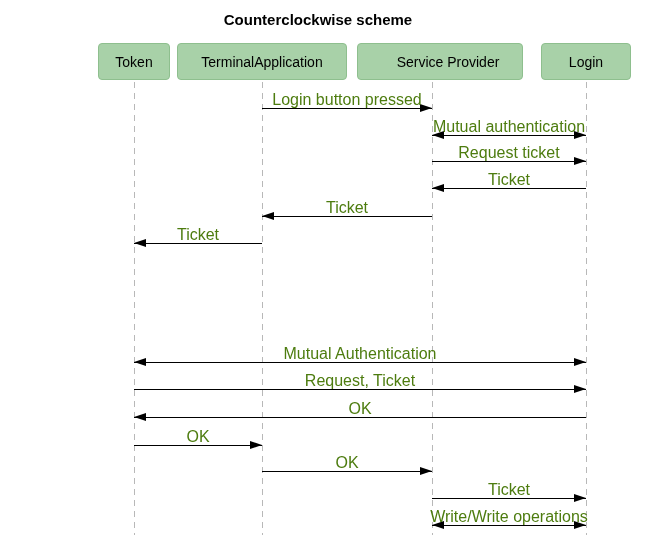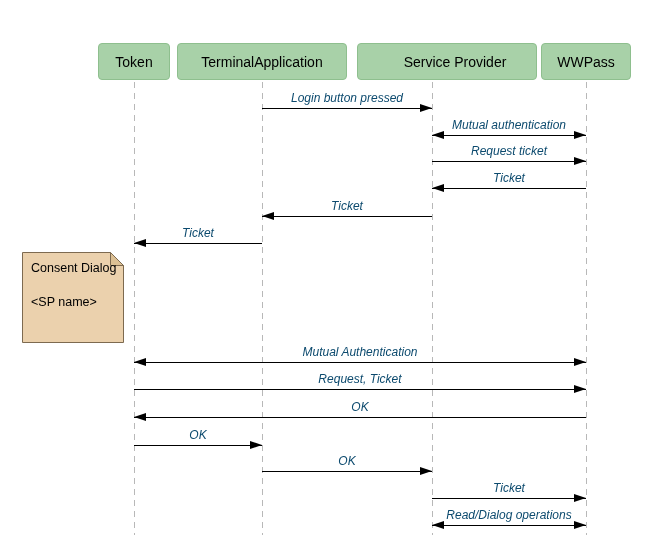--- a/index.html
+++ b/index.html
@@ -64,24 +64,23 @@
   .arrow-left {
     position: absolute;
     width: 0; height: 0;
     border-top: 4.5px solid transparent;
     border-bottom: 4.5px solid transparent;
     border-right: 12px solid var(--message, #000000);
   }
   .msg-label {
     position: absolute;
     transform: translateX(-50%);
-    font-size: 12px;
-    color: #0c4a6e;
+    font-size: 16px;
+    color: #4d7c0f;
     white-space: nowrap;
-    font-style: italic;
   }
   .note {
     position: absolute;
     left: 22px;
     top: 252px;
     width: 102px;
     height: 91px;
   }
   .note svg { position: absolute; left: 0; top: 0; }
   .note-line1 {
@@ -99,20 +98,21 @@
     font-size: 12.5px;
     color: #000000;
     white-space: nowrap;
   }
 </style>
 </head>
 <body>
 
 <div id="diagram">
 
+  <div class="title">Counterclockwise scheme</div>
 
   <div id="lifelines-layer">
       <div class="lifeline" style="left: 134px; top: 82px; height: 453px;"></div>
       <div class="lifeline" style="left: 262px; top: 82px; height: 453px;"></div>
       <div class="lifeline" style="left: 432px; top: 82px; height: 453px;"></div>
       <div class="lifeline" style="left: 586px; top: 82px; height: 453px;"></div>
     </div>
   <div id="messages-layer">
       <div class="msg-line" style="left: 262px; top: 108px; width: 170px;"></div>
       <div class="arrow-right" style="left: 420px; top: 104px;"></div>
@@ -148,31 +148,23 @@
       <div class="msg-label" style="left: 198px; top: 428px;">OK</div>
       <div class="msg-line" style="left: 262px; top: 471px; width: 170px;"></div>
       <div class="arrow-right" style="left: 420px; top: 467px;"></div>
       <div class="msg-label" style="left: 347px; top: 454px;">OK</div>
       <div class="msg-line" style="left: 432px; top: 498px; width: 154px;"></div>
       <div class="arrow-right" style="left: 574px; top: 494px;"></div>
       <div class="msg-label" style="left: 509px; top: 481px;">Ticket</div>
       <div class="msg-line" style="left: 432px; top: 525px; width: 154px;"></div>
       <div class="arrow-right" style="left: 574px; top: 521px;"></div>
       <div class="arrow-left" style="left: 432px; top: 521px;"></div>
-      <div class="msg-label" style="left: 509px; top: 508px;">Read/Dialog operations</div>
+      <div class="msg-label" style="left: 509px; top: 508px;">Write/Write operations</div>
     </div>
   <div id="actors-layer">
       <div class="actor-box" style="left: 98px; width: 72px;">Token</div>
       <div class="actor-box" style="left: 177px; width: 170px;">TerminalApplication</div>
-      <div class="actor-box" style="left: 357px; width: 180px; padding-left: 16px;">Service Provider</div>
-      <div class="actor-box" style="left: 541px; width: 90px;">WWPass</div>
+      <div class="actor-box" style="left: 357px; width: 166px; padding-left: 16px;">Service Provider</div>
+      <div class="actor-box" style="left: 541px; width: 90px;">Login</div>
     </div>
 
-  <div class="note">
-    <svg width="102" height="91" viewBox="0 0 102 91">
-      <path d="M0.5,0.5 L88.5,0.5 L101.5,13.5 L101.5,90.5 L0.5,90.5 Z" fill="var(--note-fill)" stroke="var(--note-border)" stroke-width="1"></path>
-      <path d="M88.5,0.5 L88.5,13.5 L101.5,13.5 Z" fill="var(--note-fold)" stroke="var(--note-border)" stroke-width="1"></path>
-    </svg>
-    <div class="note-line1">Consent Dialog</div>
-    <div class="note-line2">&lt;SP name&gt;</div>
-  </div>
 
 </div>
 
 </body></html>

